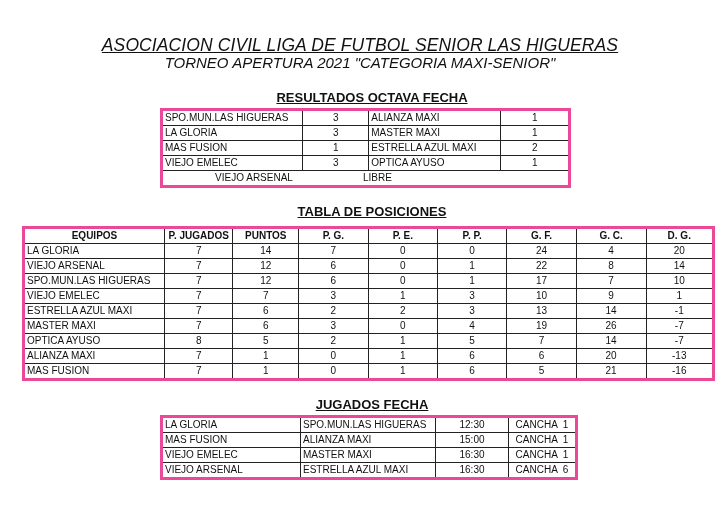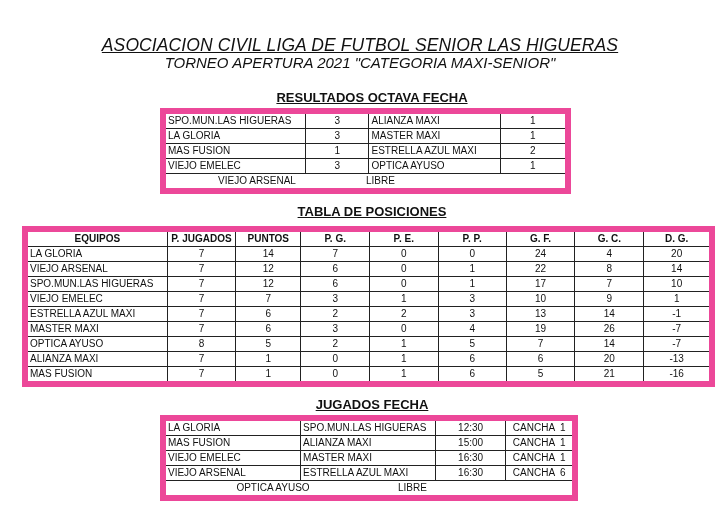--- a/index.html
+++ b/index.html
@@ -18,21 +18,21 @@
     font-weight: bold; font-size: 13px; text-decoration: underline;
   }
   table { border-collapse: collapse; position: absolute; }
   td, th {
     border: 1px solid #222; font-size: 10px; padding: 0 2px; height: 14px; line-height: 14px;
     white-space: nowrap;
   }
   th { font-weight: bold; text-align: center; }
   .c { text-align: center; }
   .l { text-align: left; }
-  table.outer { border: 6px solid #ec4899; }
+  table.outer { border: 3px solid #ec4899; }
   .bye td { text-align: left; }
   .bye .a { display: inline-block; width: 178px; text-align: center; }
   .bye .b { display: inline-block; text-align: left; padding-left: 20px; }
 </style>
 </head>
 <body>
 
 <div class="title t1">ASOCIACION CIVIL LIGA DE FUTBOL SENIOR LAS HIGUERAS</div>
 <div class="title t2">TORNEO APERTURA 2021 "CATEGORIA MAXI-SENIOR"</div>
 
@@ -207,17 +207,14 @@
         <td class="l" style="width:130px; white-space:pre">MASTER MAXI</td>
         <td class="c" style="width:68px; white-space:pre">16:30</td>
         <td class="c" style="width:62px; white-space:pre">CANCHA  1</td>
       </tr>
       <tr>
         <td class="l" style="width:133px; white-space:pre">VIEJO ARSENAL</td>
         <td class="l" style="width:130px; white-space:pre">ESTRELLA AZUL MAXI</td>
         <td class="c" style="width:68px; white-space:pre">16:30</td>
         <td class="c" style="width:62px; white-space:pre">CANCHA  6</td>
       </tr>
-      <tr class="bye">
-        <td colspan="4"><span class="a" style="width: 210px;">OPTICA AYUSO</span><span class="b">LIBRE</span></td>
-      </tr>
     </tbody>
 </table>
 
 </body></html>

